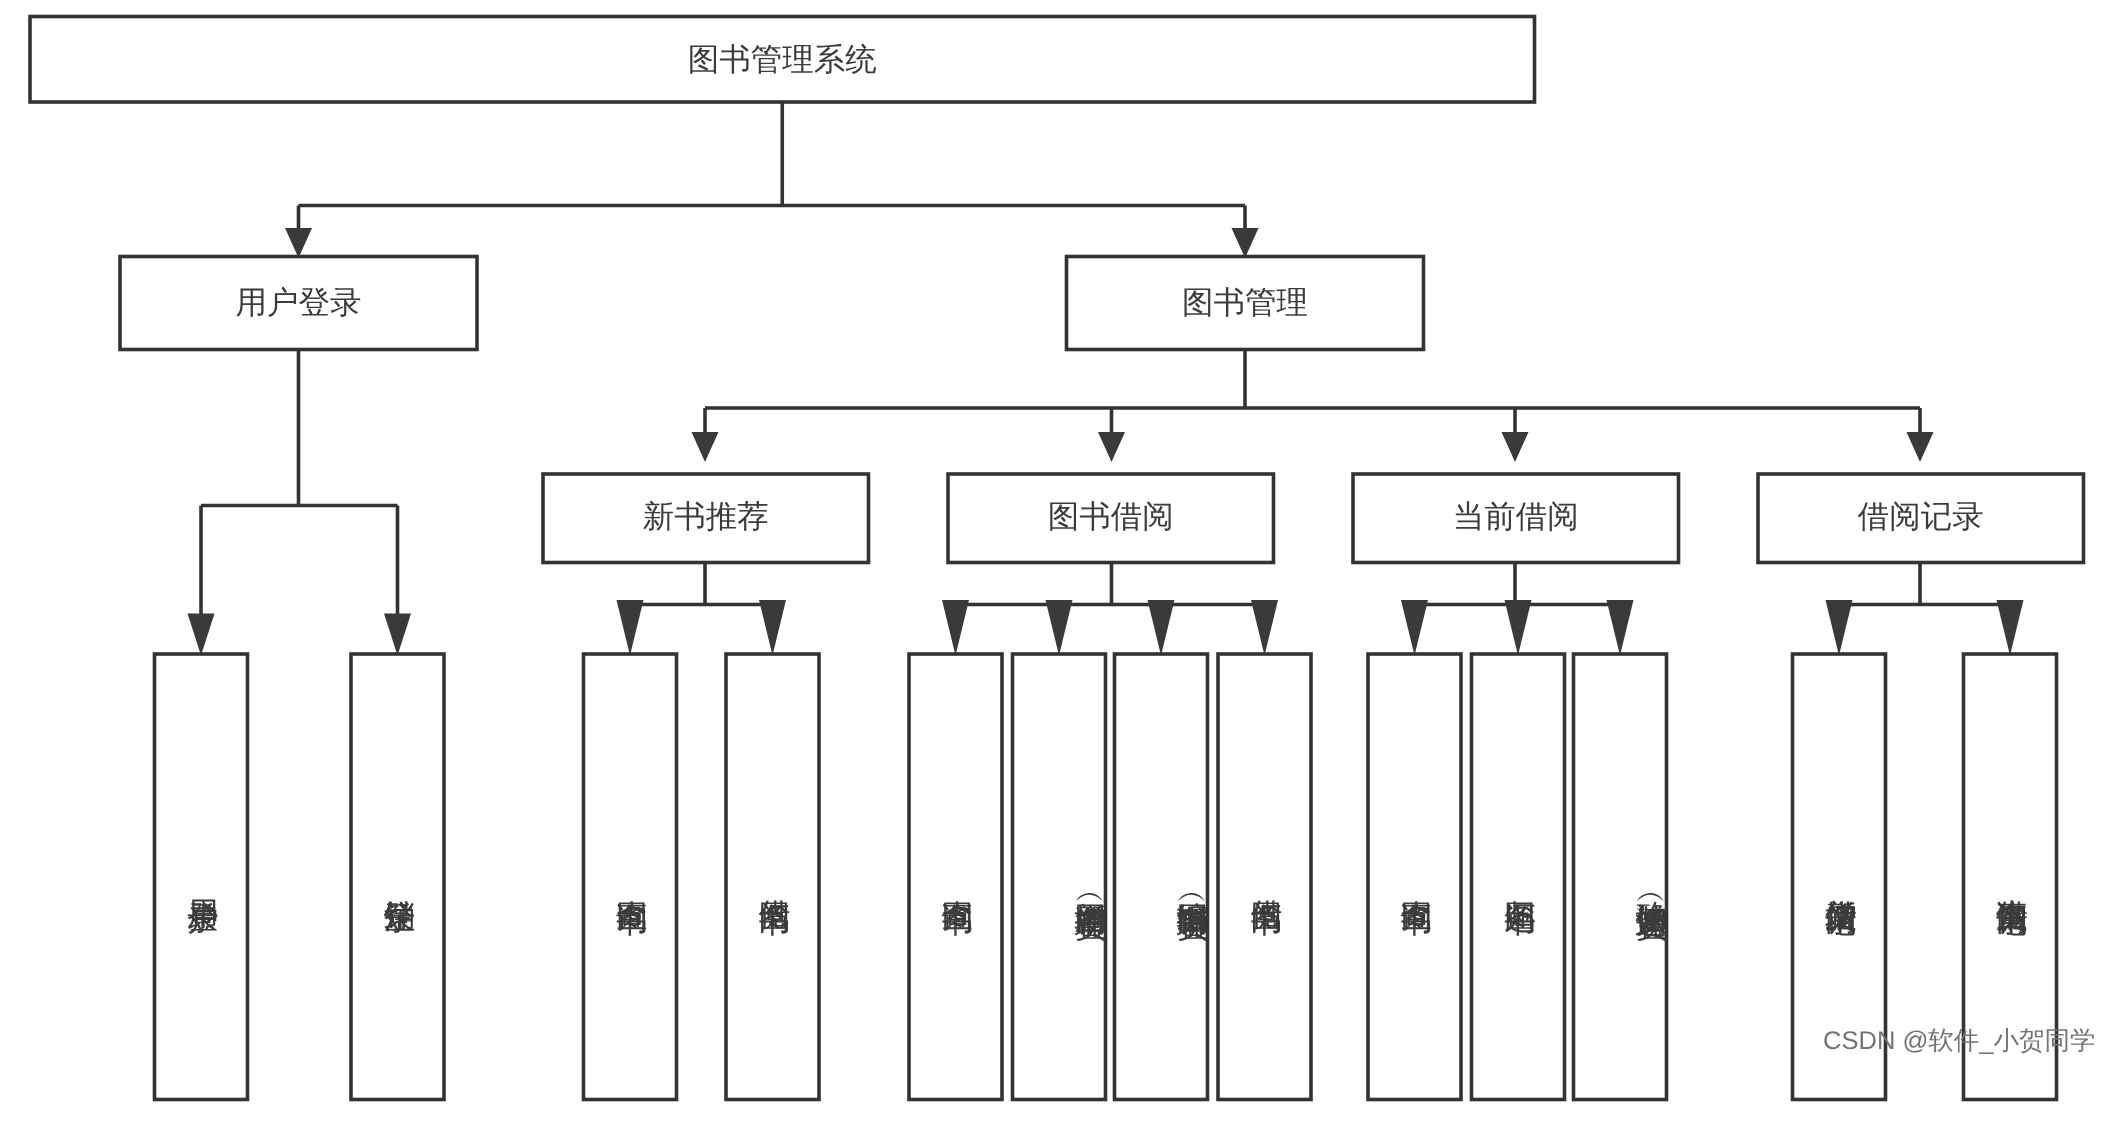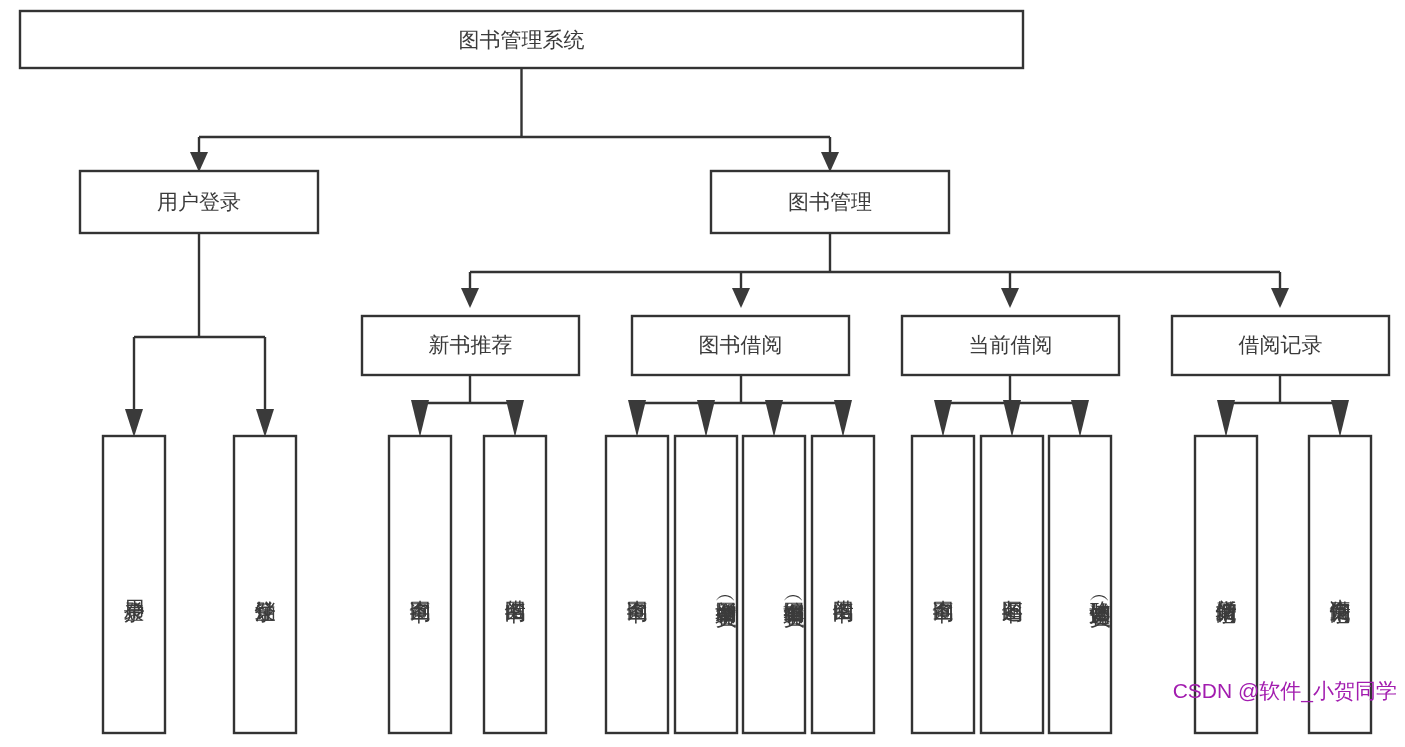--- a/index.html
+++ b/index.html
@@ -64,22 +64,22 @@
     letter-spacing: 1px;
     white-space: nowrap;
     pointer-events: none;
     user-select: none;
   }
   .watermark {
     position: absolute;
     right: 8px;
     bottom: 4px;
     font-family: "Liberation Sans", "DejaVu Sans", sans-serif;
-    font-size: 21px;
-    color: #a21caf;
+    font-size: 17px;
+    color: #737373;
     white-space: nowrap;
     user-select: none;
     margin-top: 18px;
   }
 </style>
 </head>
 <body>
 
 <div id="diagram-root">
 

